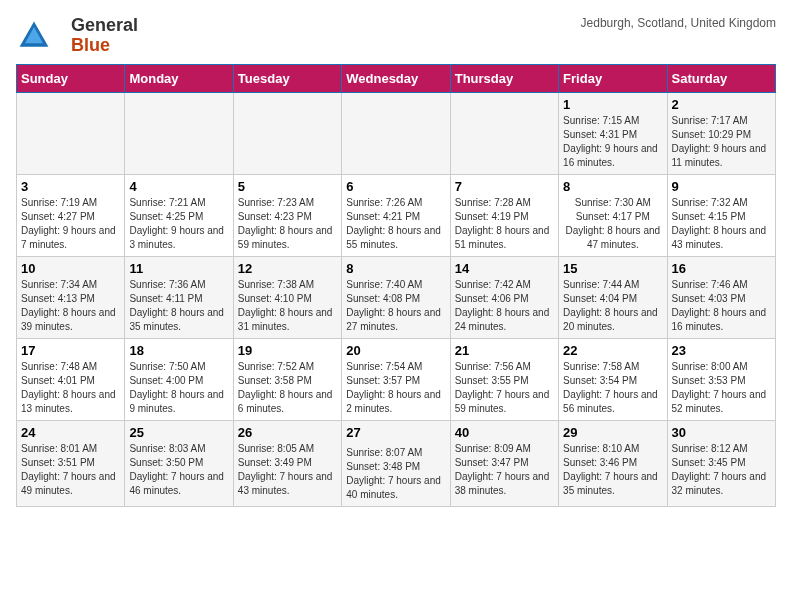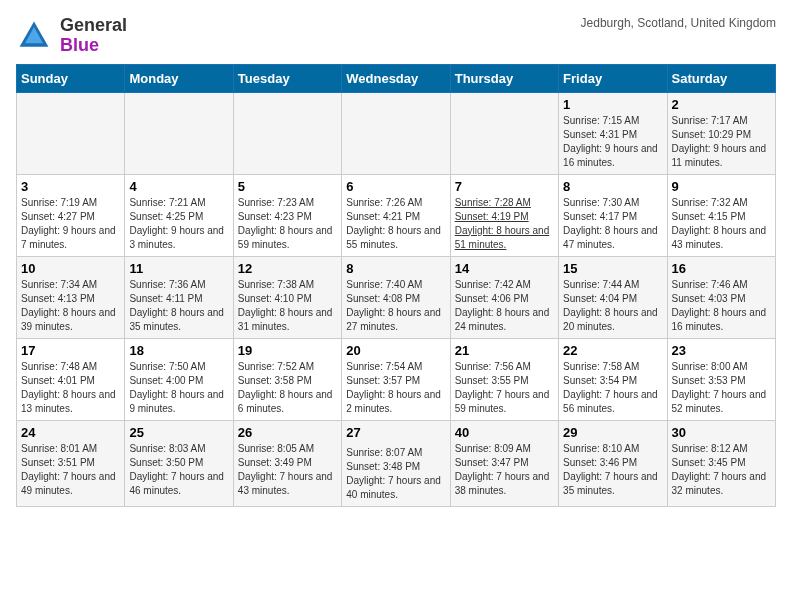--- a/index.html
+++ b/index.html
@@ -12,29 +12,29 @@
     }
     .header-section {
       display: flex;
       align-items: flex-start;
       justify-content: space-between;
       margin-bottom: 8px;
     }
     .logo {
       display: flex;
       align-items: center;
-      gap: 8px;
+      gap: 19px;
     }
     .logo-text {
       font-size: 18px;
       font-weight: bold;
       line-height: 1.1;
     }
     .logo-text .general { color: #333; }
-    .logo-text .blue { color: #a21caf; }
+    .logo-text .blue { color: #c2410c; }
     .logo-icon {
       width: 36px;
       height: 36px;
     }
     .title-section {
       text-align: right;
     }
     .month-title {
       font-size: 36px;
       font-weight: bold;
@@ -43,21 +43,21 @@
     .location-title {
       font-size: 12px;
       color: #555;
     }
     table {
       width: 100%;
       border-collapse: collapse;
       font-size: 11px;
     }
     thead th {
-      background-color: #0369a1;
+      background-color: #be185d;
       color: #fff;
       padding: 6px 4px;
       text-align: left;
       font-size: 13px;
       font-weight: bold;
       border: 1px solid #1a6fb5;
     }
     tbody td {
       border: 1px solid #ccc;
       vertical-align: top;
@@ -158,27 +158,27 @@
 Daylight: 8 hours and 59 minutes.</div>
         </td>
         <td>
           <span class="day-number">6</span>
           <div class="day-info" style="white-space: pre-line;">Sunrise: 7:26 AM
 Sunset: 4:21 PM
 Daylight: 8 hours and 55 minutes.</div>
         </td>
         <td>
           <span class="day-number">7</span>
-          <div class="day-info" style="white-space: pre-line; text-decoration: underline;">Sunrise: 7:28 AM
+          <div class="day-info" style="white-space: pre-line;">Sunrise: 7:28 AM
 Sunset: 4:19 PM
 Daylight: 8 hours and 51 minutes.</div>
         </td>
         <td>
           <span class="day-number">8</span>
-          <div class="day-info" style="white-space: pre-line;">Sunrise: 7:30 AM
+          <div class="day-info" style="white-space: pre-line; text-align: center;">Sunrise: 7:30 AM
 Sunset: 4:17 PM
 Daylight: 8 hours and 47 minutes.</div>
         </td>
         <td>
           <span class="day-number">9</span>
           <div class="day-info" style="white-space: pre-line;">Sunrise: 7:32 AM
 Sunset: 4:15 PM
 Daylight: 8 hours and 43 minutes.</div>
         </td>
       </tr>

